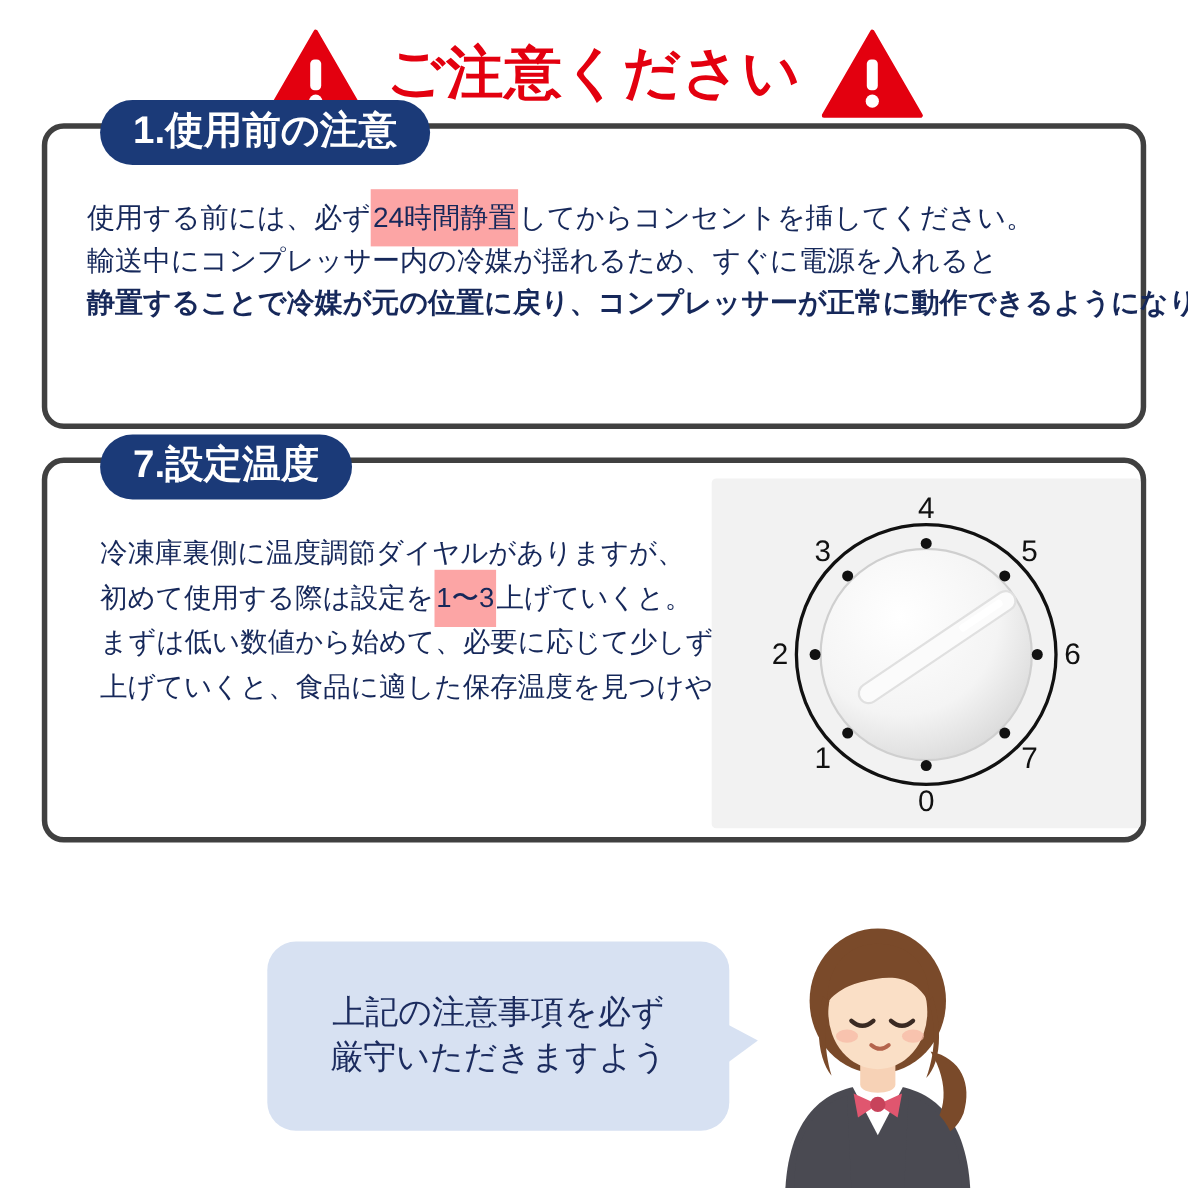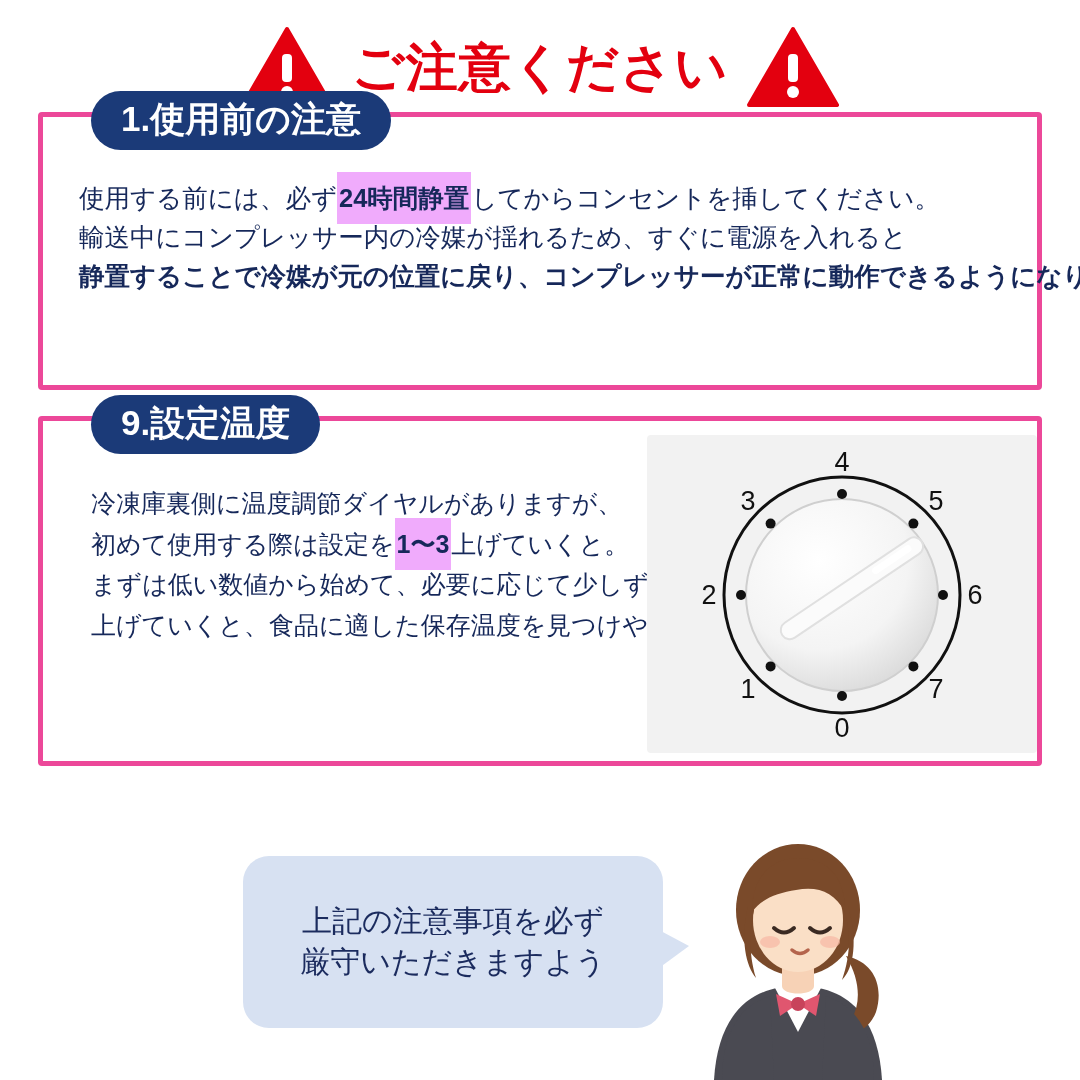--- a/index.html
+++ b/index.html
@@ -39,22 +39,22 @@
     color: #e3000f;
     letter-spacing: 1px;
     line-height: 1;
     white-space: nowrap;
   }
 
   
   .card {
     position: relative;
     margin: 0 38px 26px 38px;
-    border: 5px solid #ec4899;
-    border-radius: 4px;
+    border: 5px solid #404040;
+    border-radius: 20px;
     background: #ffffff;
     box-sizing: border-box;
   }
   #card1 { height: 278px; }
   #card2 { height: 350px; }
 
   .badge {
     position: absolute;
     top: -26px;
     left: 48px;
@@ -72,22 +72,22 @@
     padding: 62px 30px 0 36px;
   }
   .line {
     font-size: 25.5px;
     line-height: 1.52;
     color: #16285a;
     white-space: nowrap;
   }
   .line.bold { font-weight: bold; }
   .hl {
-    background: #f0abfc;
-    font-weight: bold;
+    background: #fca5a5;
+    font-weight: normal;
     padding: 12px 2px;
   }
   .bold-in { font-weight: bold; }
 
   
   .card2-inner {
     display: flex;
     padding: 62px 24px 0 36px;
     box-sizing: border-box;
   }
@@ -178,21 +178,21 @@
 <div class="card" id="card1">
   <div class="badge">1.使用前の注意</div>
   <div class="card-body">
     <div class="line" id="c1l0"><span>使用する前には、必ず</span><span class="hl">24時間静置</span><span>してからコンセントを挿してください。</span></div>
     <div class="line" id="c1l1"><span>輸送中にコンプレッサー内の冷媒が揺れるため、すぐに電源を入れると</span></div>
     <div class="line bold" id="c1l3"><span class="bold-in">静置することで冷媒が元の位置に戻り、コンプレッサーが正常に動作できるようになります。</span></div>
   </div>
 </div>
 
 <div class="card" id="card2">
-  <div class="badge">9.設定温度</div>
+  <div class="badge">7.設定温度</div>
   <div class="card2-inner">
     <div class="c2-text">
       <div class="line" id="c2l0"><span>冷凍庫裏側に温度調節ダイヤルがありますが、</span></div>
       <div class="line" id="c2l1"><span>初めて使用する際は設定を</span><span class="hl">1〜3</span><span>上げていくと。</span></div>
       <div class="line" id="c2l2"><span>まずは低い数値から始めて、必要に応じて少しずつ</span></div>
       <div class="line" id="c2l3"><span>上げていくと、食品に適した保存温度を見つけやす</span></div>
     </div>
     <div class="dial-panel">
       <svg id="dial-svg" viewBox="0 0 390 318" width="390" height="318">
         <defs>

